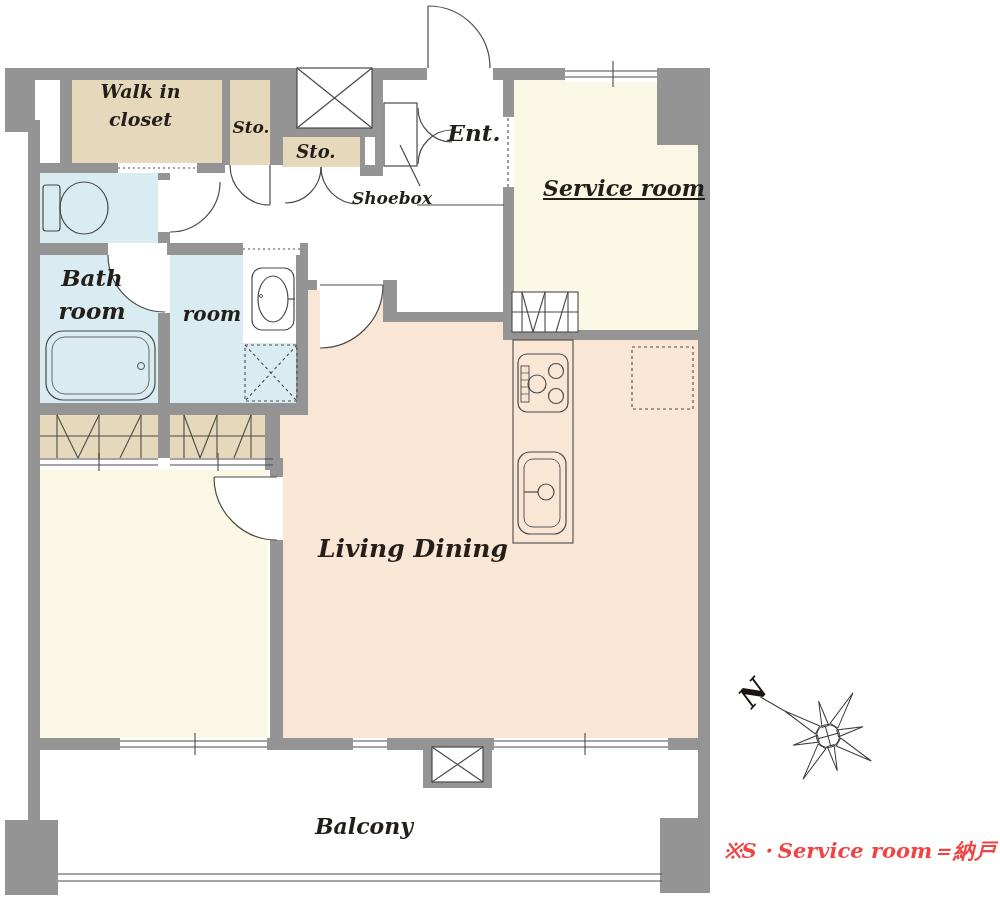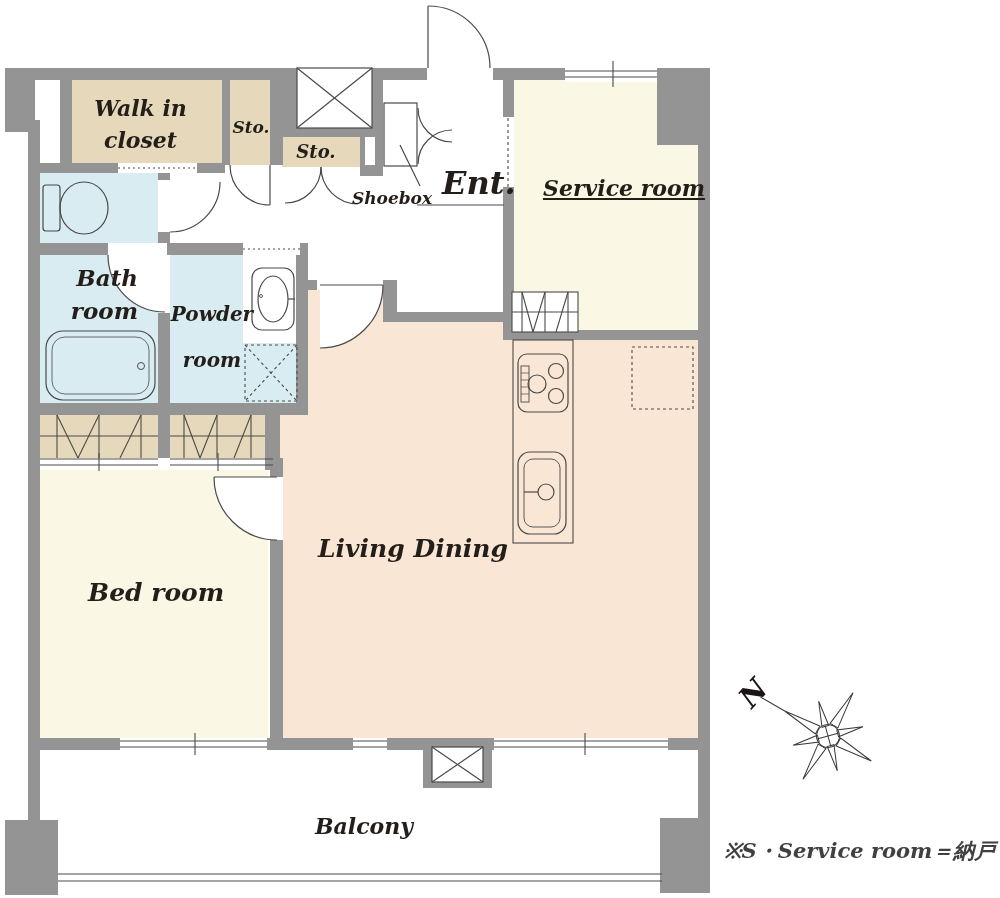--- a/index.html
+++ b/index.html
@@ -8,21 +8,21 @@
     font-family:"DejaVu Serif", serif; overflow:hidden;
   }
   .plan-svg { position:absolute; left:0; top:0; }
   .label {
     position:absolute; font-style:italic; font-weight:bold;
     color:#241e1a; text-align:center; line-height:1.45; white-space:nowrap;
   }
   .label div { white-space:nowrap; }
   .note {
     position:absolute; font-style:italic; font-weight:bold;
-    color:#404040; text-align:left; white-space:nowrap;
+    color:#ef4444; text-align:left; white-space:nowrap;
   }
   .north {
     position:absolute; font-style:italic; font-weight:bold; color:#1a1512;
     transform:rotate(-48deg);
   }
 </style>
 </head>
 <body>
 
 <div class="canvas">
@@ -265,46 +265,44 @@
       <path d="M 36,0 L 10,3.5 L 10,-3.5 Z"></path>
       <path d="M 0,36 L 3.5,10 L -3.5,10 Z"></path>
       <path d="M -36,0 L -10,3.5 L -10,-3.5 Z"></path>
     </g>
     <circle cx="0" cy="0" r="11.5" fill="none"></circle>
     <line x1="-8" y1="-8" x2="8" y2="8"></line>
     <line x1="-8" y1="8" x2="8" y2="-8"></line>
   </g>
 </svg>
 
-  <div class="label" style="left:78px; top:93px; width:125px; font-size:22px;">
+  <div class="label" style="left:78px; top:78px; width:125px; font-size:19px;">
     <div>Walk in</div>
     <div>closet</div>
   </div>
 
   <div class="label" style="left:228px; top:115px; width:46px; font-size:17px;">Sto.</div>
 
   <div class="label" style="left:288px; top:139px; width:56px; font-size:18px;">Sto.</div>
 
-  <div class="label" style="left:442px; top:116px; width:64px; font-size:32px;margin-top:44px;">Ent.</div>
+  <div class="label" style="left:442px; top:116px; width:64px; font-size:23px;">Ent.</div>
 
   <div class="label" style="left:346px; top:186px; width:92px; font-size:17px;">Shoebox</div>
 
   <div class="label" style="left:536px; top:173px; width:176px; font-size:22px;text-decoration:underline;">Service room</div>
 
-  <div class="label" style="left:46px; top:262px; width:92px; font-size:23px; line-height:1.42;text-align:right;">
+  <div class="label" style="left:46px; top:262px; width:92px; font-size:23px; line-height:1.42;">
     <div>Bath</div>
     <div>room</div>
   </div>
 
   <div class="label" style="left:164px; top:291px; width:96px; font-size:20px; line-height:2.3;">
-    <div>Powder</div>
     <div>room</div>
   </div>
 
-  <div class="label" style="left:88px; top:575px; width:136px; font-size:25px;">Bed room</div>
 
   <div class="label" style="left:318px; top:531px; width:184px; font-size:25px; line-height:1.45;">
     <div>Living Dining</div>
   </div>
 
   <div class="label" style="left:302px; top:811px; width:124px; font-size:22px;">Balcony</div>
 
   <div class="north" style="left:740px; top:676px; font-size:29px;">N</div>
 
   <div class="note" style="left:724px; top:836px; font-size:21px;">※S・Service room＝納戸</div>

